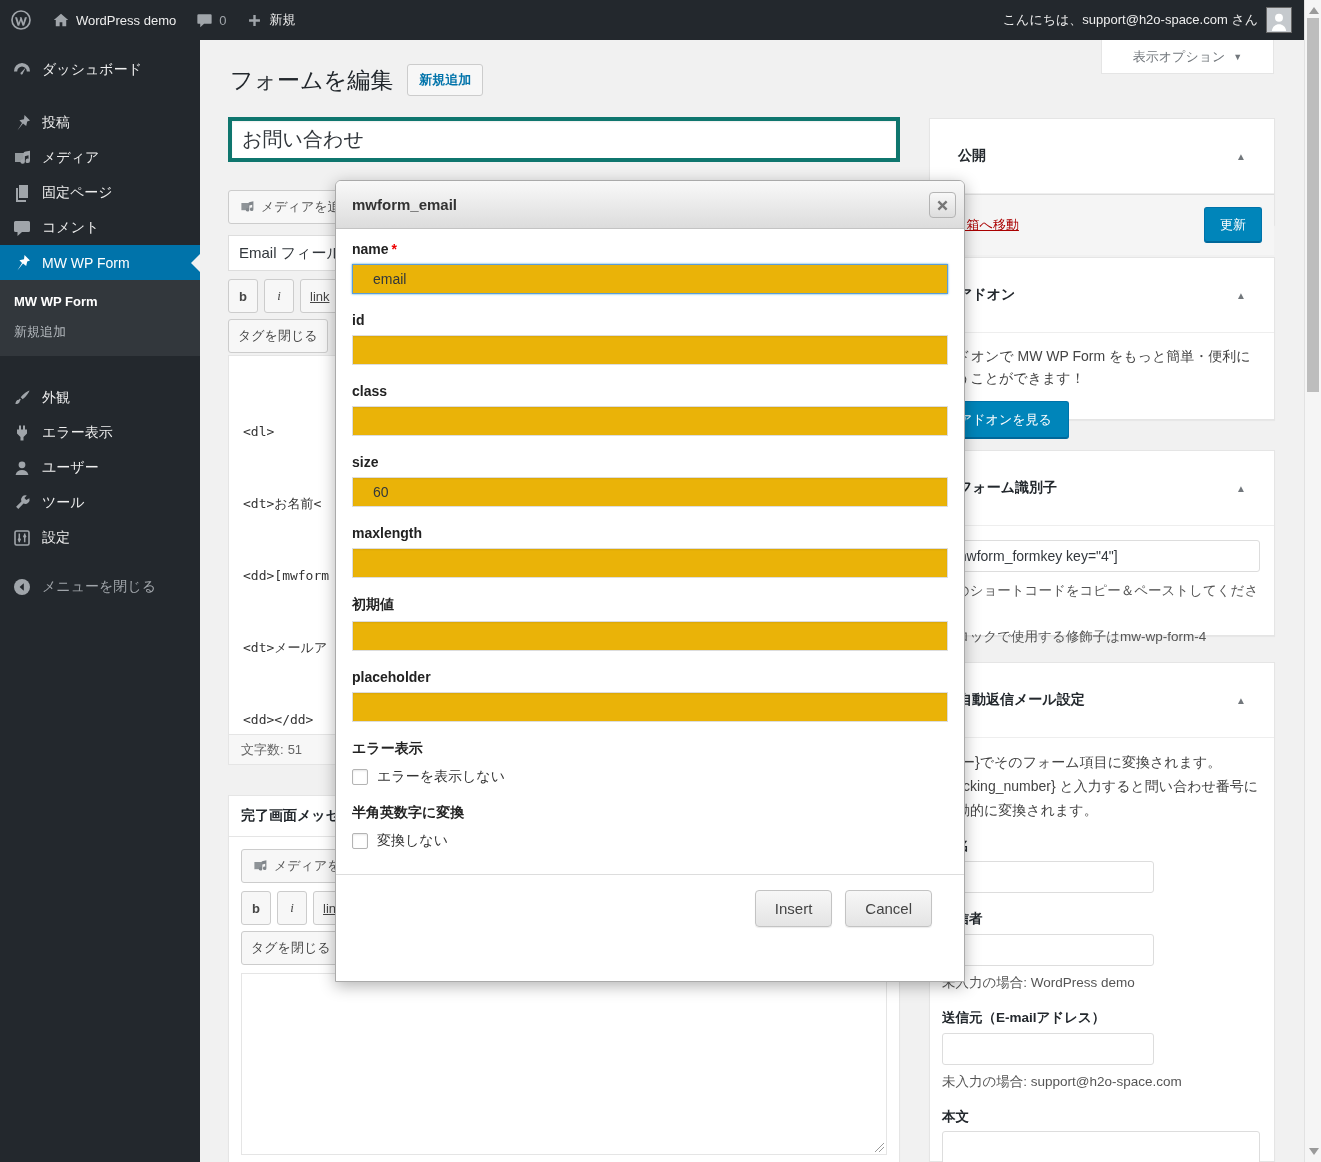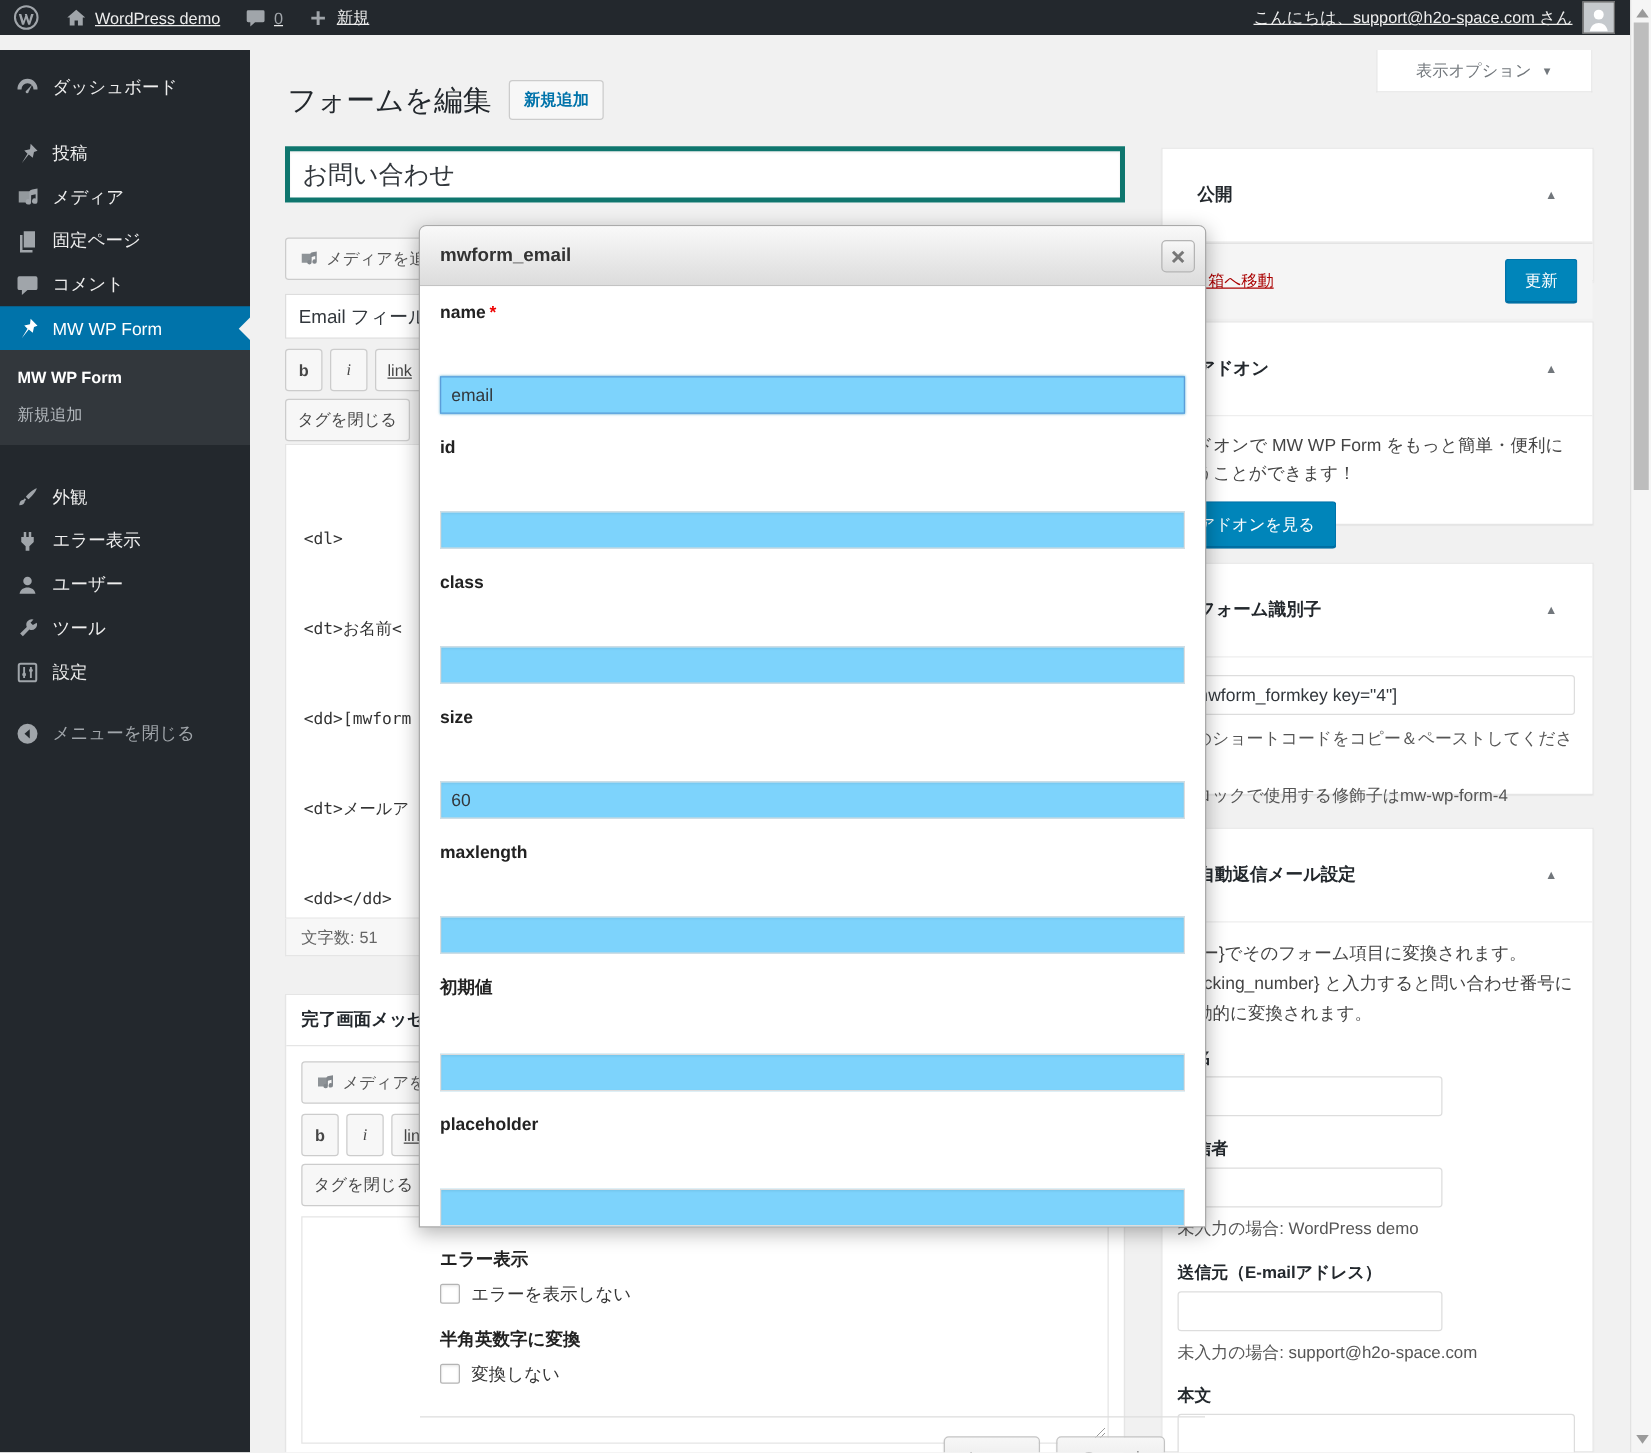--- a/index.html
+++ b/index.html
@@ -1,21 +1,21 @@
 <!DOCTYPE html>
 <html><head>
 <meta charset="utf-8">
 <style>
   * { box-sizing: border-box; margin: 0; padding: 0; }
   html,body { background:#f1f1f1; }
   body { font-family: "Liberation Sans", "DejaVu Sans", sans-serif; }
   .canvas { position:relative; width:1321px; height:1162px; background:#f1f1f1; overflow:hidden; }
 
   
-  .admin-bar { position:absolute; left:0; top:0; width:1304px; height:28px; background:#23282d; color:#eee; display:flex; align-items:center; font-size:13px; z-index:50;text-decoration:underline; }
+  .admin-bar { position:absolute; left:0; top:0; width:1304px; height:40px; background:#23282d; color:#eee; display:flex; align-items:center; font-size:13px; z-index:50; }
   .ab-item { display:flex; align-items:center; gap:6px; padding:0 10px; height:40px; color:#eee; cursor:pointer; }
   .ab-item svg { fill:#a0a5aa; }
   .ab-spacer { flex:1; }
   .ab-greeting { display:flex; align-items:center; gap:8px; padding:0 12px; }
   .avatar { width:26px; height:26px; background:#c5c9cd; border:1px solid #666; display:flex; align-items:flex-end; justify-content:center; overflow:hidden; }
 
   
   .sidebar { position:absolute; left:0; top:40px; width:200px; height:1122px; background:#23282d; z-index:40; }
   .menu { padding-top:12px; }
   .menu-item { display:flex; align-items:center; gap:10px; padding:8px 12px; color:#eee; font-size:14px; cursor:pointer; position:relative; height:35px; }
@@ -89,23 +89,23 @@
 
   
   .modal { position:absolute; left:335px; top:180px; width:630px; height:802px; background:#fff; border:1px solid #aaa; border-radius:6px 6px 0 0; box-shadow:0 4px 16px rgba(0,0,0,.3); z-index:100; }
   .modal-h { height:48px; background:linear-gradient(#f9f9f9, #dcdcdc); border-bottom:1px solid #c3c3c3; border-radius:5px 5px 0 0; display:flex; align-items:center; padding:0 16px; font-size:15px; font-weight:bold; color:#333; position:relative; cursor:move; }
   .modal-close { position:absolute; right:8px; top:11px; width:27px; height:26px; background:linear-gradient(#f8f8f8,#ddd); border:1px solid #b4b4b4; border-radius:4px; display:flex; align-items:center; justify-content:center; cursor:pointer; }
   .modal-close svg { stroke:#777; stroke-width:2.6; }
   .modal-body { padding:0 16px; }
   .dlg-label { margin:18px 0 7px; font-size:14px; font-weight:bold; color:#222; }
   .dlg-label.first { margin-top:12px; }
   .req { color:#e00; margin-left:3px; }
-  .dlg-input { width:100%; height:30px; border:1px solid #ddd; font-size:14px; color:#32373c; padding:0 8px; background:#7dd3fc; box-shadow:inset 0 1px 2px rgba(0,0,0,.07);margin-top:37px; }
+  .dlg-input { width:100%; height:30px; border:1px solid #ddd; font-size:14px; color:#32373c; padding:0 20px; background:#eab308; box-shadow:inset 0 1px 2px rgba(0,0,0,.07); }
   .dlg-input.focused { border-color:#5b9dd9; box-shadow:0 0 2px rgba(30,140,190,.8); }
-  .check-row { margin-top:10px; display:flex; gap:9px; font-size:14px; color:#333; }
+  .check-row { margin-top:10px; display:flex; align-items:center; gap:9px; font-size:14px; color:#333; }
   .checkbox { width:16px; height:16px; background:#fff; border:1px solid #b4b4b4; border-radius:2px; cursor:pointer; box-shadow:inset 0 1px 2px rgba(0,0,0,.1); flex:0 0 16px; }
   .dlg-sep { border-top:1px solid #ddd; margin-top:24px; }
   .dlg-footer { display:flex; justify-content:flex-end; gap:13px; padding:15px 32px 0 0; }
   .btn-dialog { background:linear-gradient(#f7f7f7,#e4e4e4); border:1px solid #c3c3c3; border-radius:4px; font-size:15px; color:#444; padding:9px 19px; cursor:pointer; box-shadow:0 1px 1px rgba(0,0,0,.08); }
 
   
   .scrollbar { position:absolute; right:0; top:0; width:17px; height:1162px; background:#f5f5f5; border-left:1px solid #e2e2e2; z-index:60; }
   .sb-arrow { position:absolute; left:4px; width:0; height:0; border-left:5px solid transparent; border-right:5px solid transparent; cursor:pointer; }
   .sb-up { top:7px; border-bottom:7px solid #9a9a9a; }
   .sb-down { bottom:7px; border-top:7px solid #9a9a9a; }

